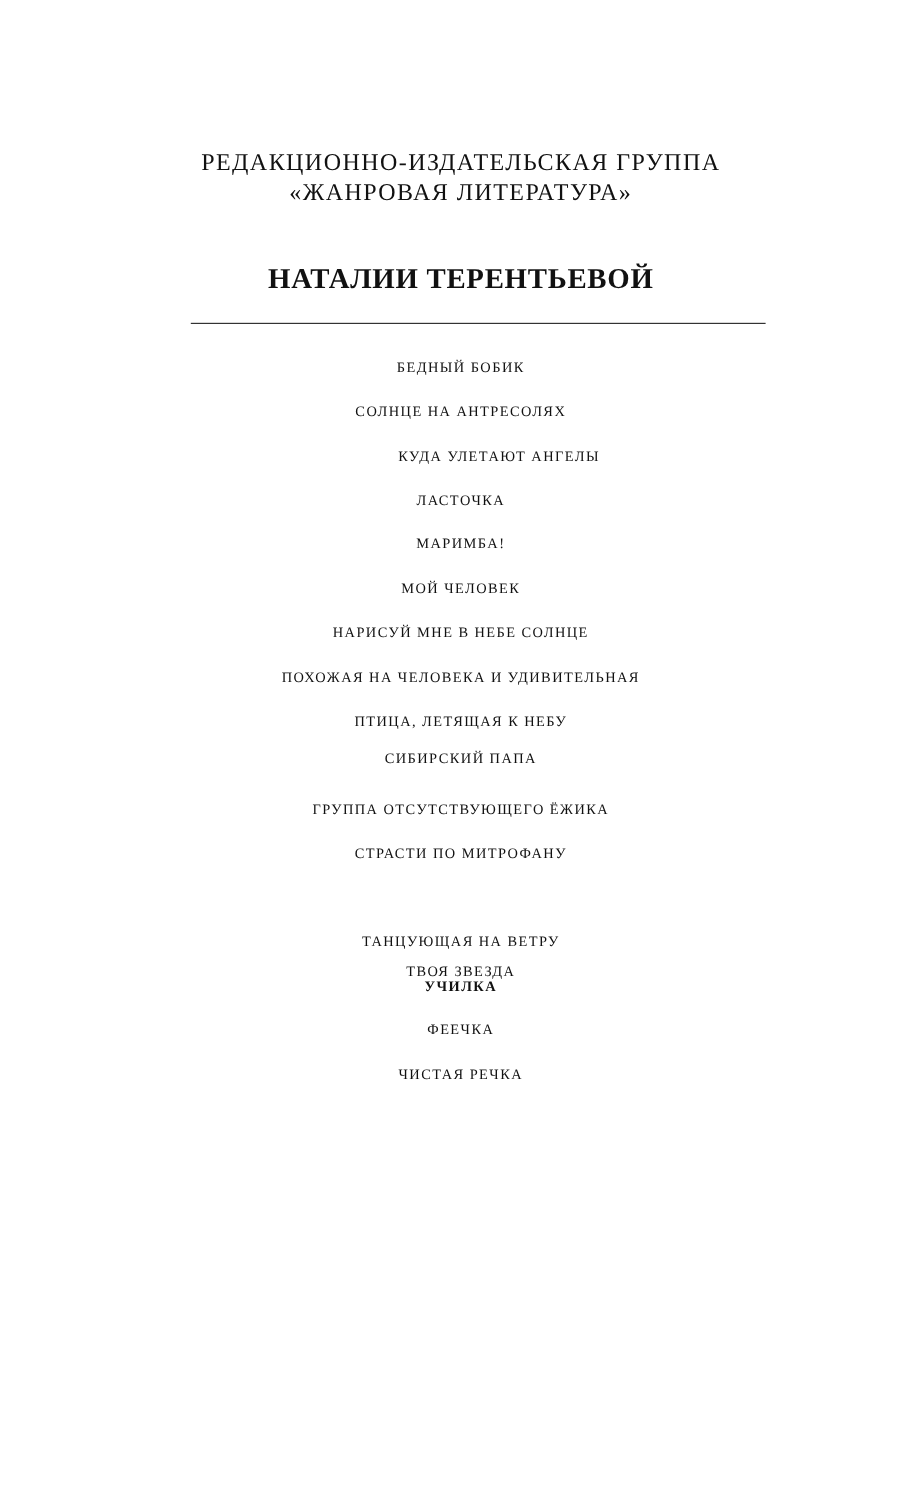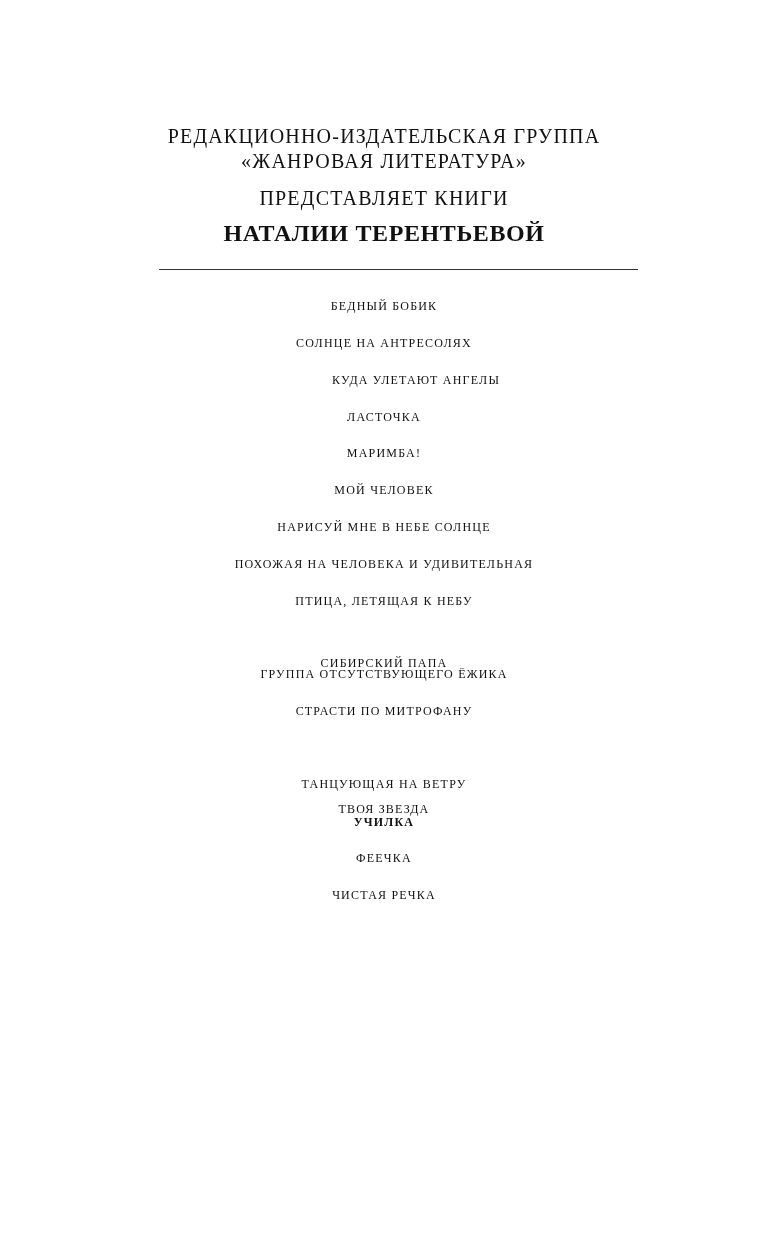--- a/index.html
+++ b/index.html
@@ -15,35 +15,34 @@
             border-top: 1px solid #333333; }
     .book { font-size: 12px; }
     .book.bold { font-weight: bold; }
   </style>
 </head>
 <body>
 
 <div class="page">
   <div class="line pub" style="top:125px;">РЕДАКЦИОННО-ИЗДАТЕЛЬСКАЯ ГРУППА</div>
   <div class="line pub" style="top:150px;">«ЖАНРОВАЯ ЛИТЕРАТУРА»</div>
-  <div class="line presents" style="top:187px;">ПРЕДСТАВЛЯЕТ КНИГИ</div>
   <div class="line author" style="top:220px;">НАТАЛИИ ТЕРЕНТЬЕВОЙ</div>
   <div class="rule"></div>
 
   <div>
     <div class="line book" style="top:299px;">БЕДНЫЙ БОБИК</div>
     <div class="line book" style="top:336px;">СОЛНЦЕ НА АНТРЕСОЛЯХ</div>
     <div class="line book" style="top:373px;padding-left:32px;">КУДА УЛЕТАЮТ АНГЕЛЫ</div>
     <div class="line book" style="top:410px;">ЛАСТОЧКА</div>
     <div class="line book" style="top:446px;">МАРИМБА!</div>
     <div class="line book" style="top:483px;">МОЙ ЧЕЛОВЕК</div>
     <div class="line book" style="top:520px;">НАРИСУЙ МНЕ В НЕБЕ СОЛНЦЕ</div>
     <div class="line book" style="top:557px;">ПОХОЖАЯ НА ЧЕЛОВЕКА И УДИВИТЕЛЬНАЯ</div>
     <div class="line book" style="top:594px;">ПТИЦА, ЛЕТЯЩАЯ К НЕБУ</div>
-    <div class="line book" style="top:656px;">СИБИРСКИЙ ПАПА</div>
+    <div class="line book" style="top:625px;">СИБИРСКИЙ ПАПА</div>
     <div class="line book" style="top:667px;">ГРУППА ОТСУТСТВУЮЩЕГО ЁЖИКА</div>
     <div class="line book" style="top:704px;">СТРАСТИ ПО МИТРОФАНУ</div>
     <div class="line book" style="top:777px;">ТАНЦУЮЩАЯ НА ВЕТРУ</div>
     <div class="line book" style="top:778px;margin-top:24px;">ТВОЯ ЗВЕЗДА</div>
     <div class="line book bold" style="top:815px;">УЧИЛКА</div>
     <div class="line book" style="top:851px;">ФЕЕЧКА</div>
     <div class="line book" style="top:888px;">ЧИСТАЯ РЕЧКА</div>
   </div>
 </div>
 

